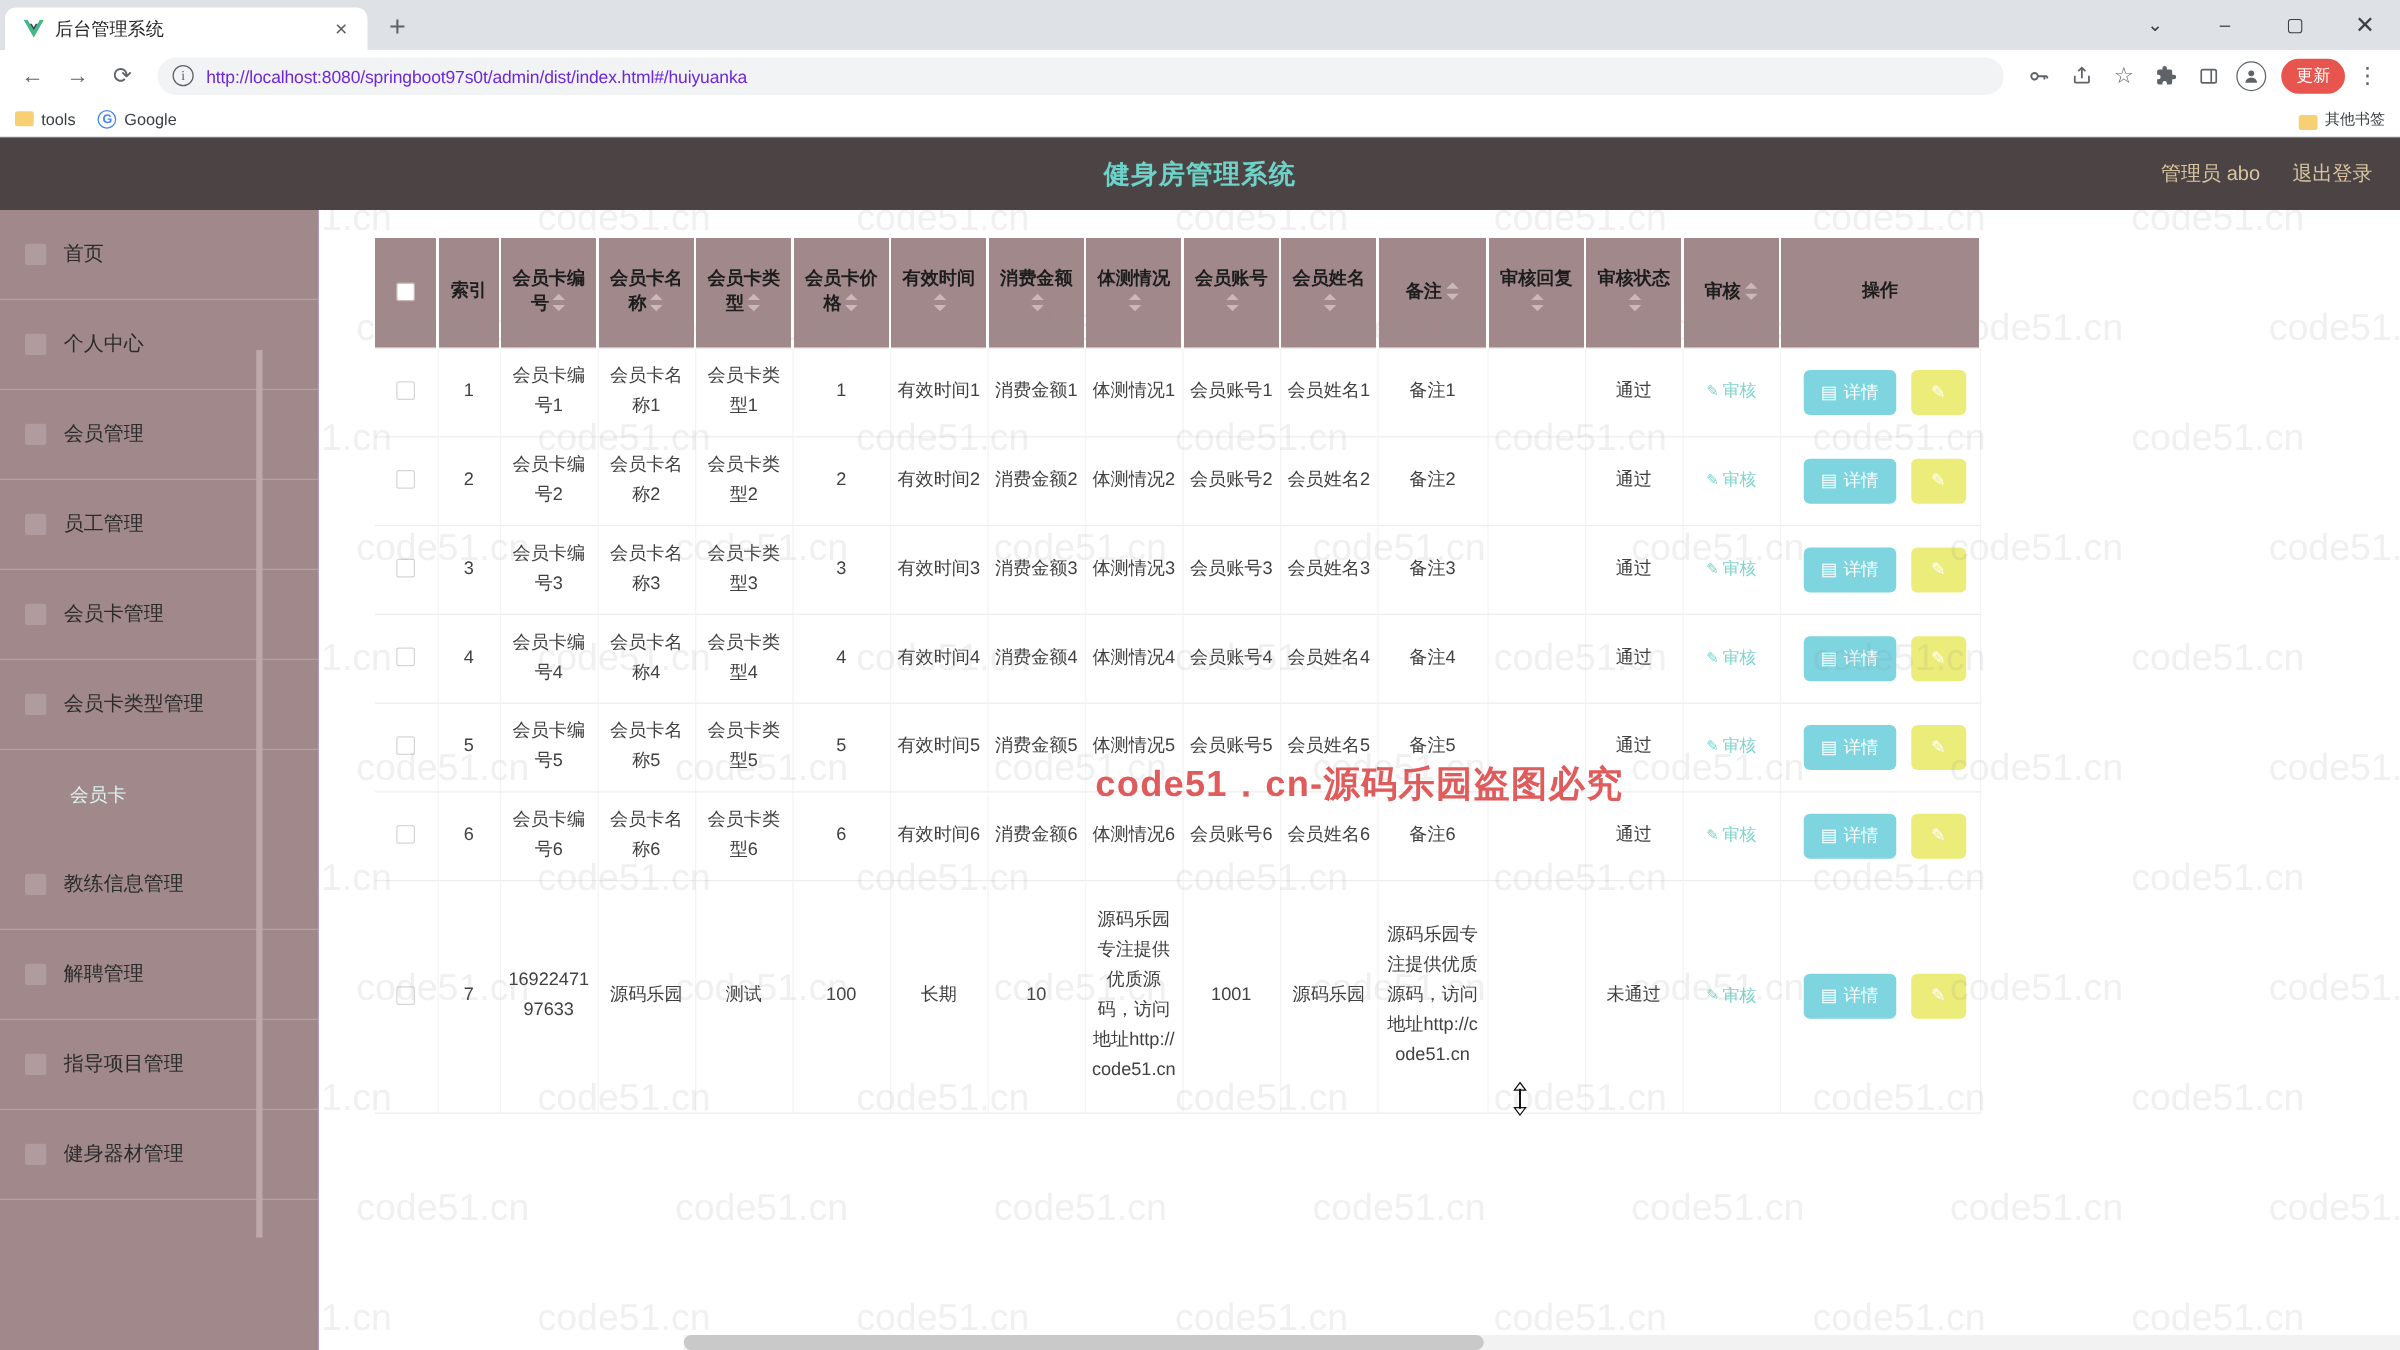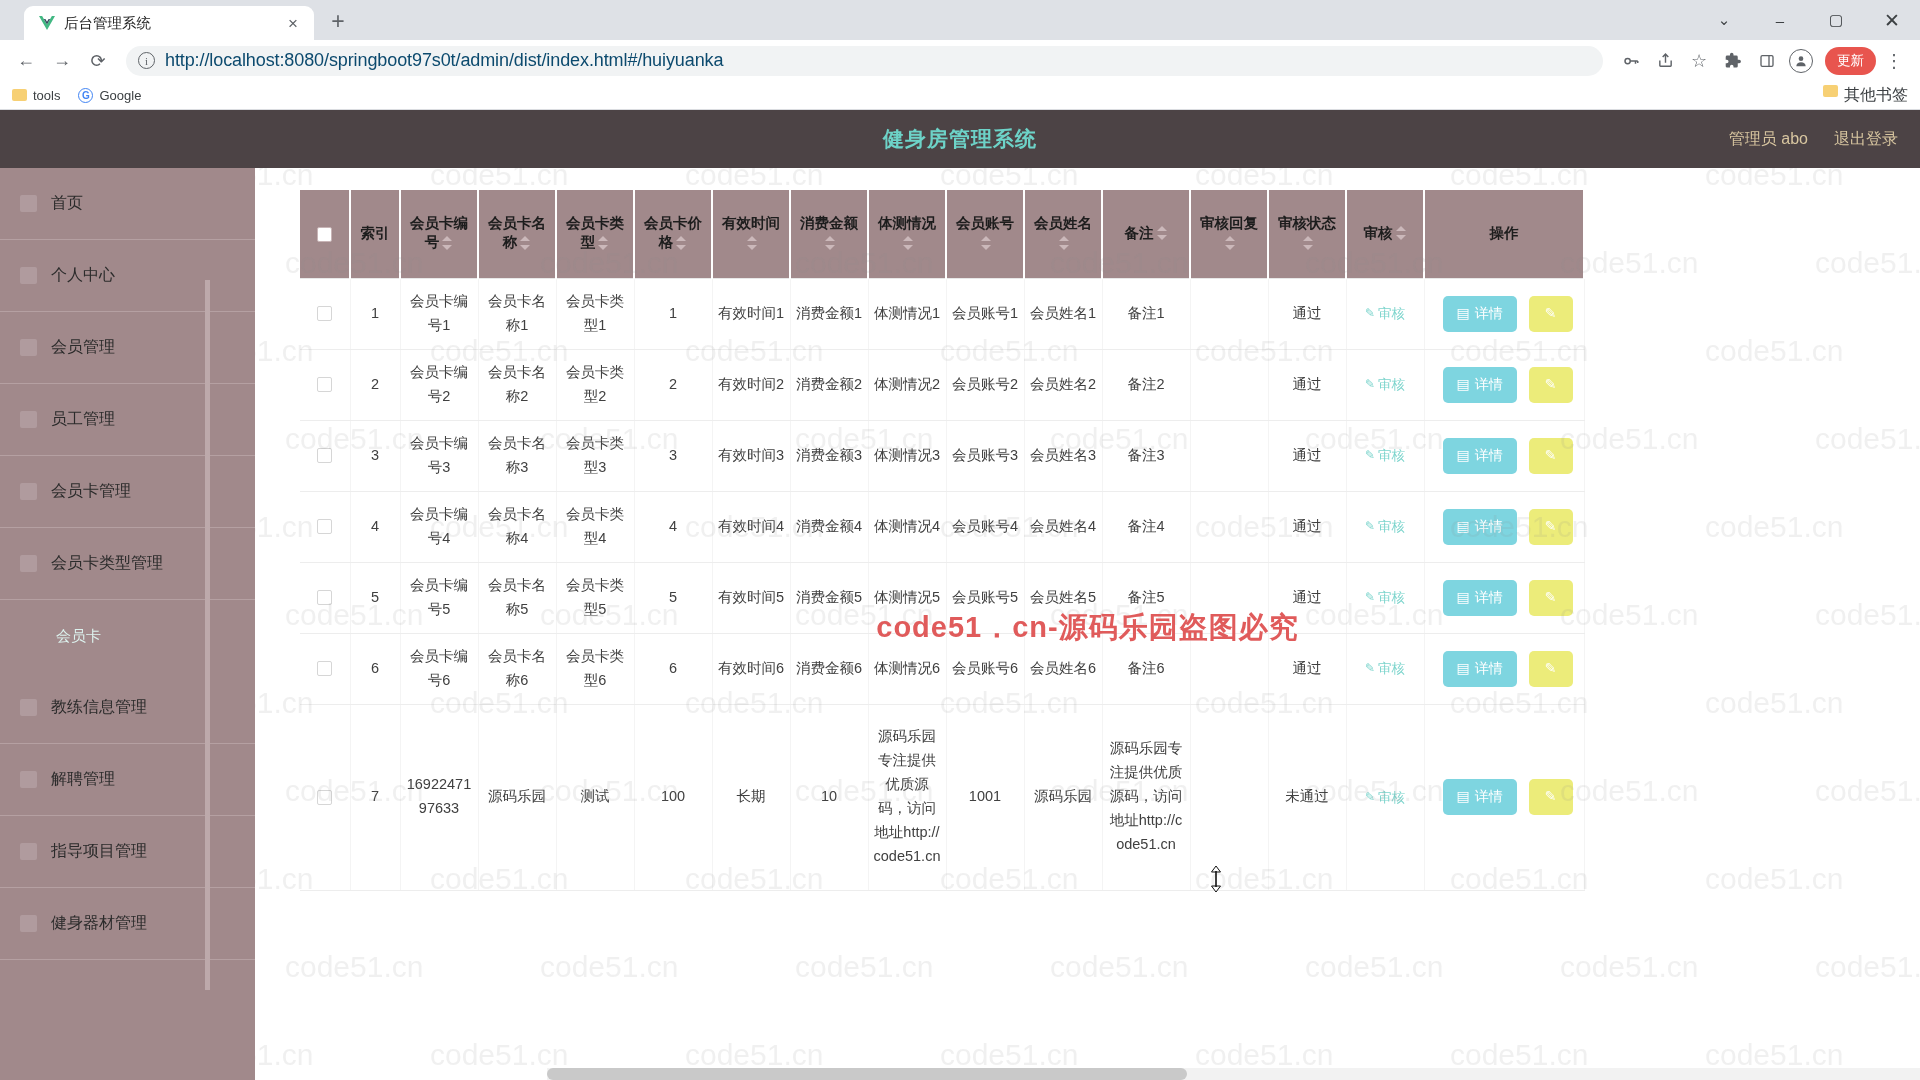--- a/index.html
+++ b/index.html
@@ -8,21 +8,21 @@
     font-family: "Liberation Sans", "DejaVu Sans", sans-serif;
     overflow: hidden;
     background: #ffffff;
   }
 
   
   .browser { width: 1920px; height: 1080px; position: relative; background: #fff; }
 
   .tabstrip {
     height: 40px; background: #dee1e6;
-    display: flex; align-items: flex-end; padding-left: 24px;
+    display: flex; align-items: flex-end; padding-left: 4px;
     position: relative;
   }
   .tab {
     width: 290px; height: 34px; background: #fff;
     border-radius: 9px 9px 0 0;
     display: flex; align-items: center; padding: 0 10px 0 14px;
     gap: 9px; position: relative;
   }
   .tab-favicon { width: 17px; height: 17px; flex: 0 0 17px; display:flex; align-items:center; justify-content:center; }
   .tab-title {
@@ -44,40 +44,40 @@
   .tb-icon { width: 32px; height: 32px; display: flex; align-items: center; justify-content: center;
              color: #5f6368; font-size: 18px; border-radius: 50%; }
   .omnibox {
     flex: 1; height: 30px; background: #f1f3f4; border-radius: 16px;
     display: flex; align-items: center; padding: 0 12px; gap: 10px;
     margin: 0 8px; position: relative;
   }
   .omnibox .info-ic { width: 17px; height: 17px; border: 1.4px solid #5f6368; border-radius: 50%;
                       font-size: 11px; display: flex; align-items: center; justify-content: center;
                       color: #5f6368; font-family: "Liberation Serif", serif; flex: 0 0 17px; }
-  .url { font-size: 18px; color: #0c4a6e; white-space: nowrap; letter-spacing: -0.1px; }
+  .url { font-size: 14px; color: #6d28d9; white-space: nowrap; letter-spacing: -0.1px; }
   .tb-right { display: flex; align-items: center; gap: 2px; }
   .update-btn {
     background: #e8554e; color: #fff; font-size: 13.5px; border-radius: 14px;
     padding: 5px 12px; margin-left: 6px; white-space: nowrap;
   }
   .profile-circ { width: 24px; height: 24px; border-radius: 50%; border: 1.6px solid #5f6368;
                   display:flex; align-items:center; justify-content:center; }
 
   .bookmarks {
     height: 29px; background: #fff; display: flex; align-items: center;
     padding: 0 12px; gap: 18px; border-bottom: 1px solid #dadce0; position: relative;
   }
   .bm { display: flex; align-items: center; gap: 6px; font-size: 13px; color: #3c4043; }
   .bm-folder { width: 15px; height: 12px; background: #f7d074; border-radius: 2px; }
   .bm-g { width: 15px; height: 15px; border-radius: 50%; background: #fff; border: 1.5px solid #4285f4;
           font-size: 10px; color: #4285f4; display:flex; align-items:center; justify-content:center;
           font-weight: bold; }
-  .bm-right { position: absolute; right: 12px; display: flex; align-items: flex-start; gap: 6px;
-              font-size: 16px; color: #3c4043; }
+  .bm-right { position: absolute; right: 12px; display: flex; align-items: flex-end; gap: 6px;
+              font-size: 12px; color: #3c4043; }
 
   
   .app { position: absolute; left: 0; top: 110px; width: 1920px; height: 970px; background: #8b5cf6; }
 
   .app-header {
     height: 58px; background: #4c4345;
     display: flex; align-items: center; position: relative;
   }
   .app-title {
     position: absolute; left: 0; right: 0; text-align: center;

